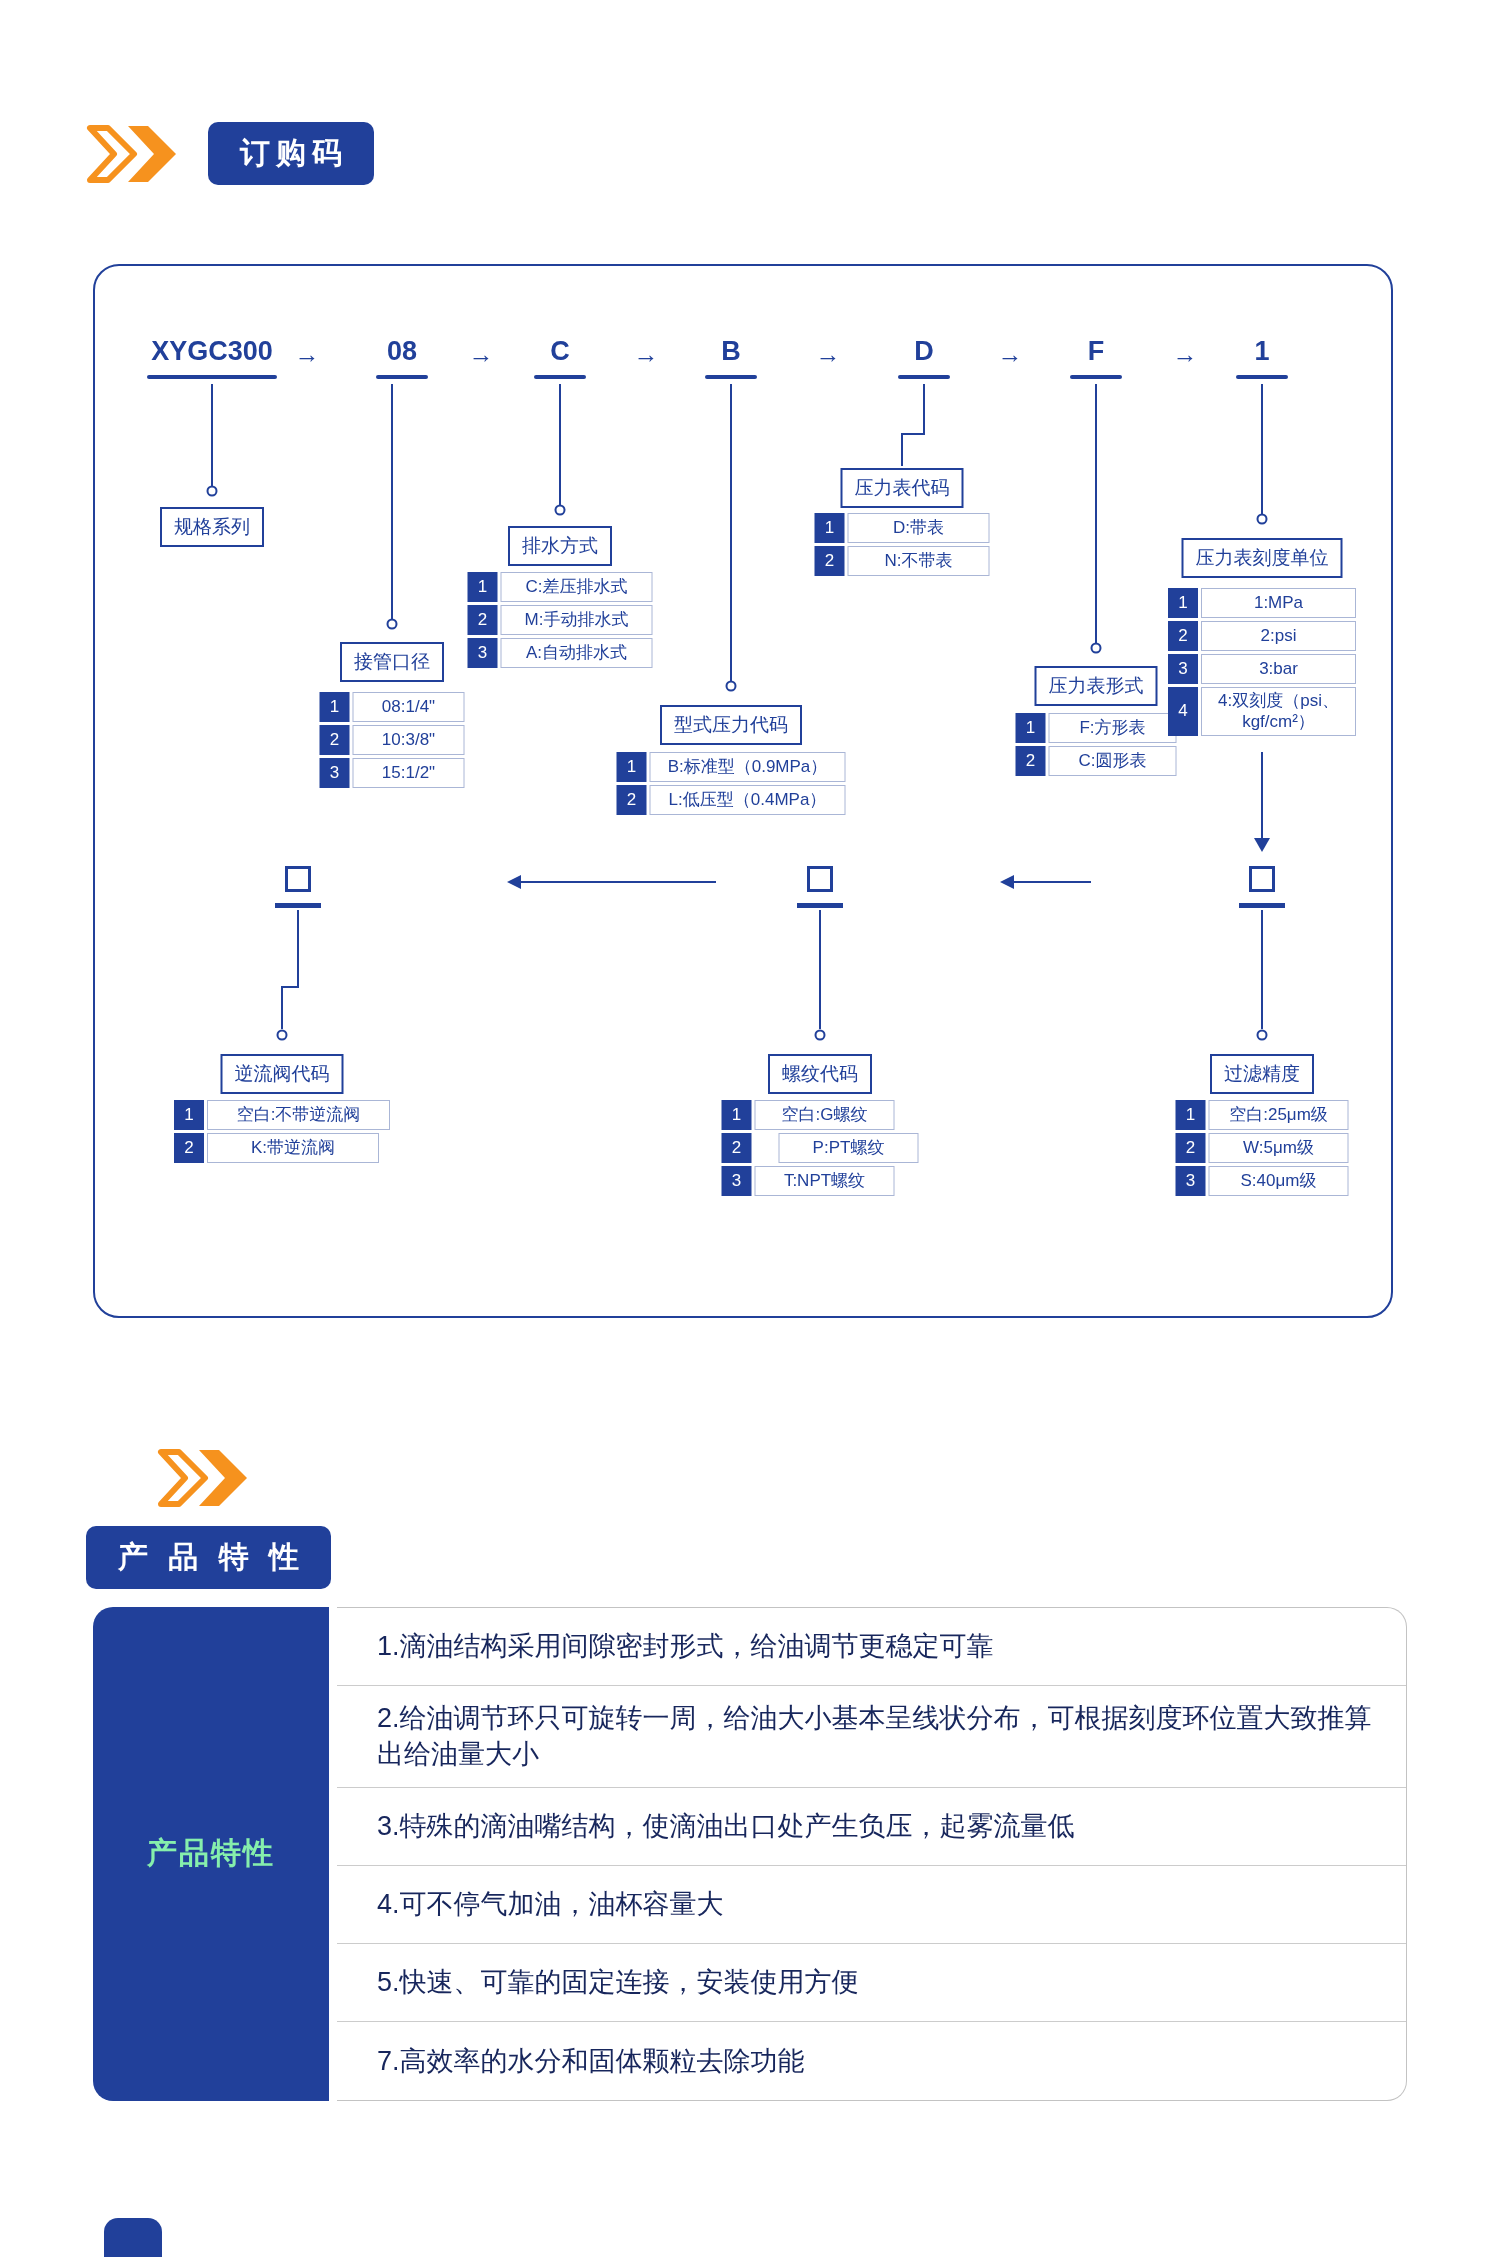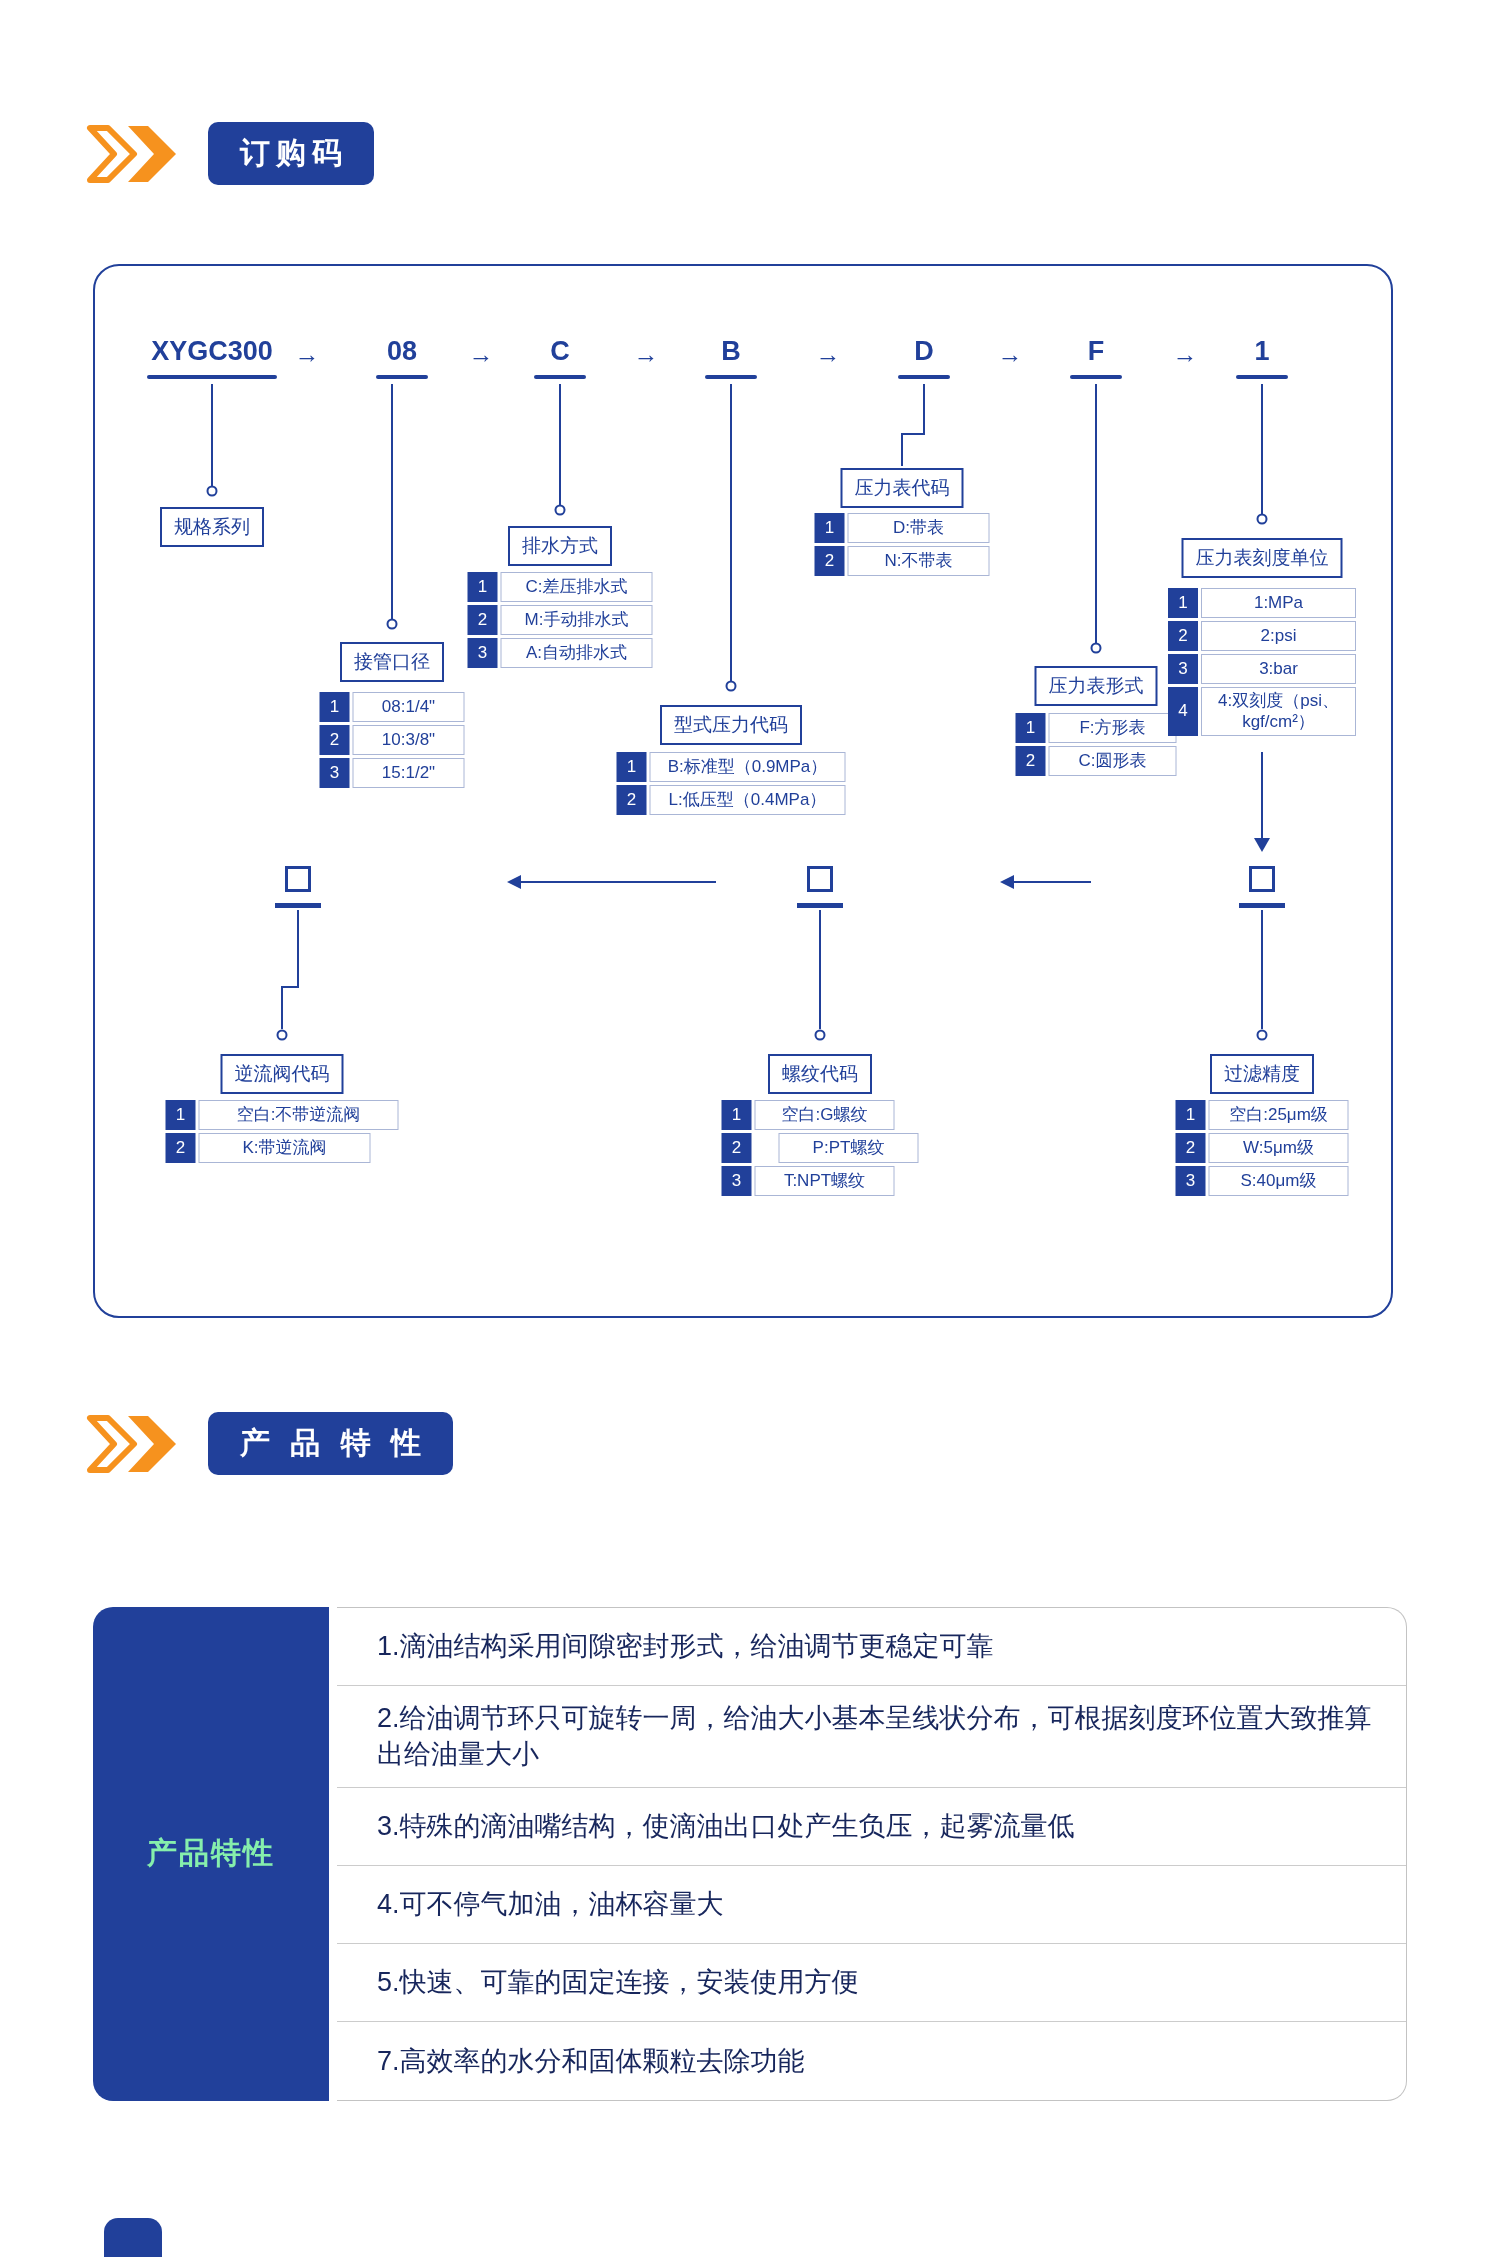--- a/index.html
+++ b/index.html
@@ -230,21 +230,21 @@
     <div class="dsquare cx" style="left:203px; top:600px;"></div>
     <div class="squline cx" style="left:203px; top:637px;"></div>
     <div class="dsquare cx" style="left:725px; top:600px;"></div>
     <div class="squline cx" style="left:725px; top:637px;"></div>
     <div class="dsquare cx" style="left:1167px; top:600px;"></div>
     <div class="squline cx" style="left:1167px; top:637px;"></div>
 
     <div class="dtable cx" style="left:187px; top:834px;">
       <div class="drow">
           <span class="dnum">1</span>
-          <span class="dtxt" style="width:200px;">空白:不带逆流阀</span>
+          <span class="dtxt" style="width:183px;">空白:不带逆流阀</span>
         </div>
       <div class="drow">
           <span class="dnum">2</span>
           <span class="dtxt" style="width:172px;">K:带逆流阀</span>
         </div>
     </div>
 
     <div class="dtable cx" style="left:725px; top:834px;">
       <div class="drow">
           <span class="dnum">1</span>
@@ -270,21 +270,21 @@
           <span class="dtxt" style="width:140px;">W:5μm级</span>
         </div>
       <div class="drow">
           <span class="dnum">3</span>
           <span class="dtxt" style="width:140px;">S:40μm级</span>
         </div>
     </div>
 
   </div>
 
-  <div class="sec-header" style="top:1412px;">
+  <div class="sec-header" style="top:1448px;flex-direction:column;">
     <svg class="chev" viewBox="0 0 104 60">
       <polygon points="4,4 22,4 48,30 22,56 4,56 28,30" fill="#ffffff" stroke="#f6921e" stroke-width="6" stroke-linejoin="round"></polygon>
       <polygon points="42,2 62,2 90,30 62,58 42,58 68,30" fill="#f6921e"></polygon>
     </svg>
     <div class="sec-badge">产 品 特 性</div>
   </div>
 
   <div class="features-table">
     <div class="features-left">产品特性</div>
     <div class="features-right">

